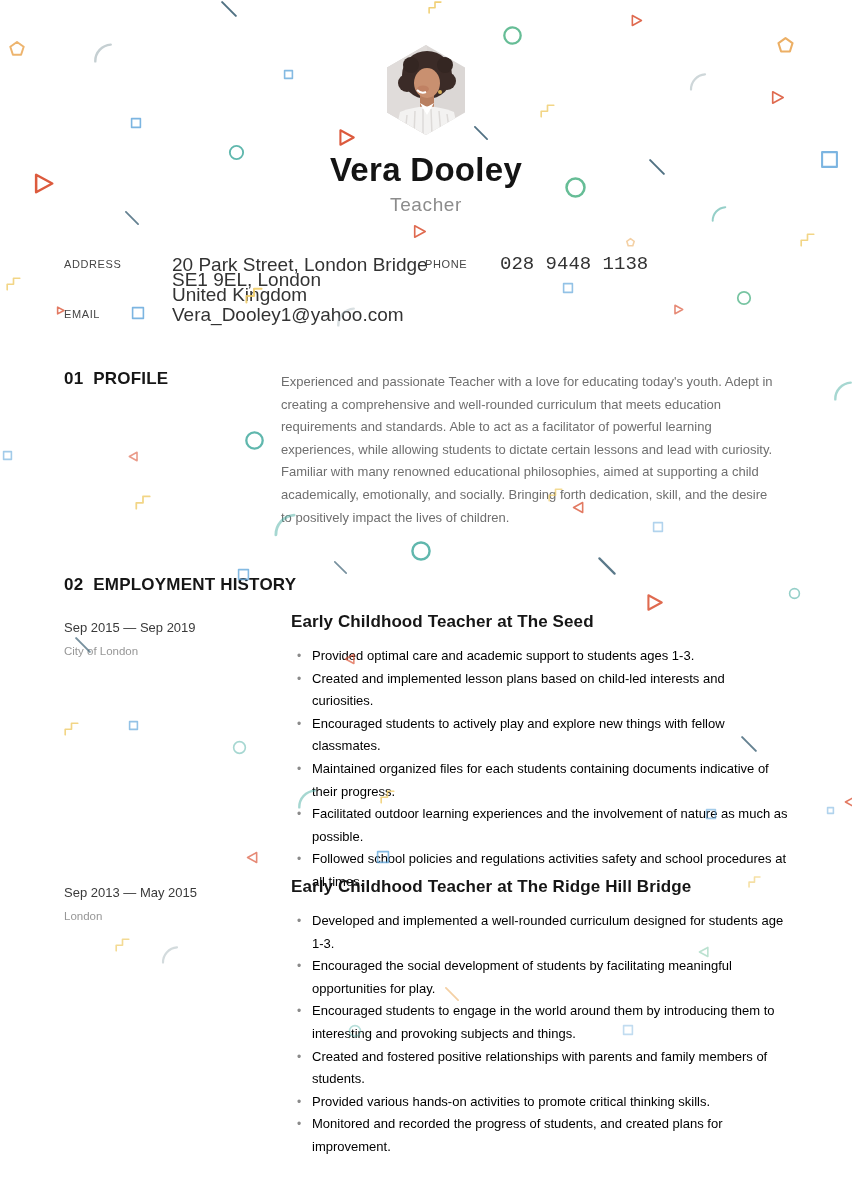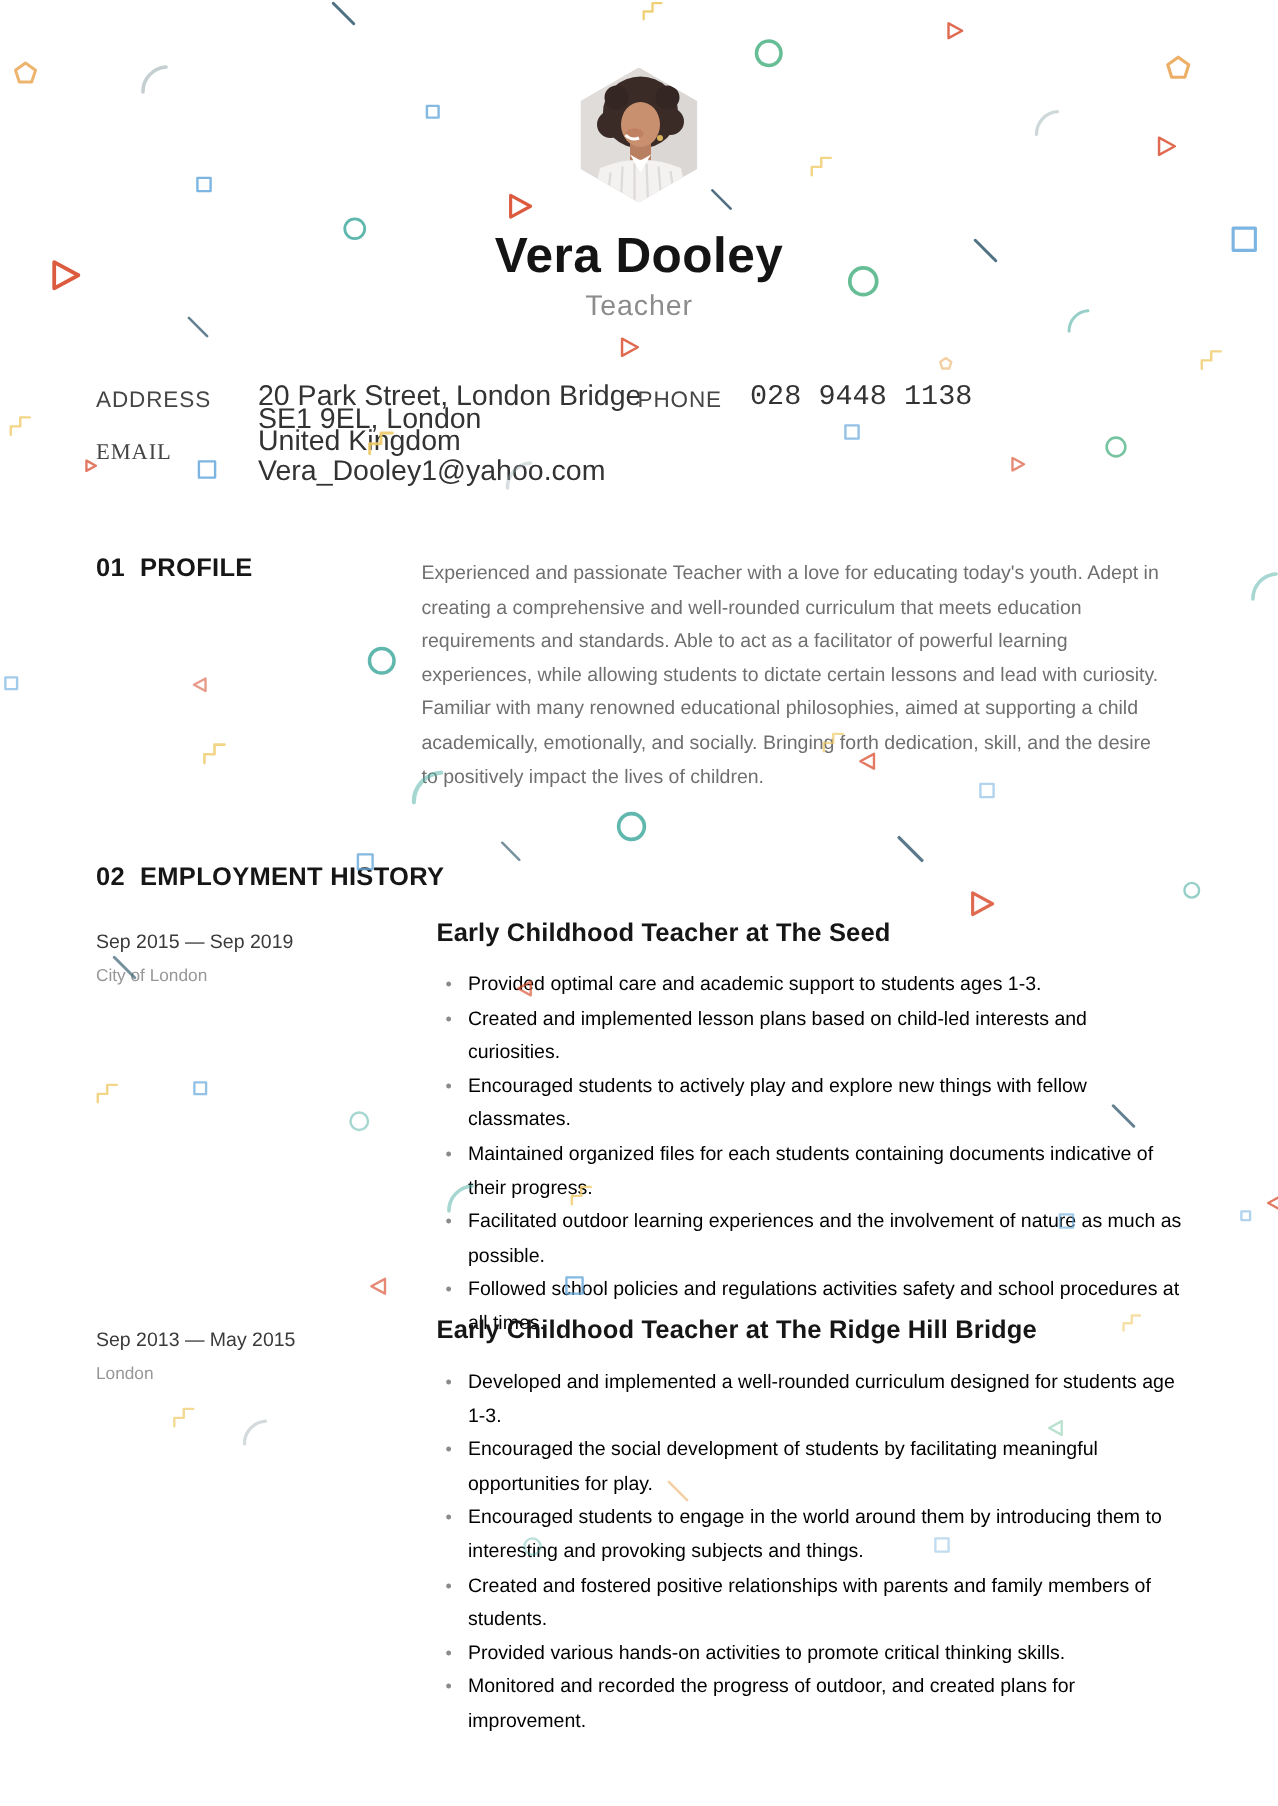--- a/index.html
+++ b/index.html
@@ -11,27 +11,27 @@
   .decor{position:absolute;pointer-events:none;z-index:3;}
   .decor svg{display:block;}
   
   #photo{position:absolute;left:387px;top:45px;width:78px;height:90px;z-index:2;}
   
   #name{position:absolute;left:0;top:151px;width:852px;text-align:center;
     font-size:33px;font-weight:700;color:#141414;letter-spacing:.3px;z-index:2;}
   #job-title{position:absolute;left:0;top:194px;width:852px;text-align:center;
     font-size:19px;color:#8c8c8c;letter-spacing:.6px;z-index:2;}
   
-  .c-label{position:absolute;font-size:15px;color:#454545;letter-spacing:.6px;z-index:2;}
+  .c-label{position:absolute;font-size:11px;color:#454545;letter-spacing:.6px;z-index:2;}
   .c-value{position:absolute;font-size:19px;color:#333333;line-height:15.2px;z-index:2;}
   #address-label{left:64px;top:258px;}
   #address-value{left:172px;top:257px;}
   #phone-label{left:425px;top:258px;}
   #phone-value{left:500px;top:257px;font-family:Liberation Mono, monospace;}
-  #email-label{left:64px;top:294px;font-family:Liberation Serif, serif;}
+  #email-label{left:64px;top:308px;}
   #email-value{left:172px;top:307px;text-decoration:none;color:#333333;}
   
   .sec-heading{position:absolute;font-size:17px;font-weight:700;color:#161616;z-index:2;letter-spacing:.2px;}
   .sec-heading .num{margin-right:10px;text-align:right;}
   #profile-heading{left:64px;top:369px;}
   #employment-heading{left:64px;top:575px;}
   #profile-text{position:absolute;left:281px;top:371px;width:499px;
     font-size:13px;line-height:22.6px;color:#6f6f6f;z-index:2;}
   
   .job-dates{position:absolute;font-size:13px;color:#3a3a3a;z-index:2;}
@@ -120,21 +120,21 @@
   <div id="job2-dates" class="job-dates">Sep 2013 — May 2015</div>
   <div id="job2-loc" class="job-loc">London</div>
   <div id="job2-right" class="job-right">
     <h3 class="job-title">Early Childhood Teacher at The Ridge Hill Bridge</h3>
     <ul class="job-bullets">
         <li>Developed and implemented a well-rounded curriculum designed for students age 1-3.</li>
         <li>Encouraged the social development of students by facilitating meaningful opportunities for play.</li>
         <li>Encouraged students to engage in the world around them by introducing them to interesting and provoking subjects and things.</li>
         <li>Created and fostered positive relationships with parents and family members of students.</li>
         <li>Provided various hands-on activities to promote critical thinking skills.</li>
-        <li>Monitored and recorded the progress of outdoor, and created plans for improvement.</li>
+        <li>Monitored and recorded the progress of students, and created plans for improvement.</li>
       </ul>
   </div>
 
   <div id="decor-layer">
       <div class="decor" style="left: 220px; top: 0px; opacity: 0.9;">
         <svg width="18" height="18" viewBox="0 0 18 18">
           <line x1="2.16" y1="2.16" x2="15.84" y2="15.84" fill="none" stroke="#3E6276" stroke-width="1.98" stroke-linejoin="round" stroke-linecap="round"></line>
         </svg>
       </div>
       <div class="decor" style="left: 8px; top: 40px; opacity: 0.8;">

